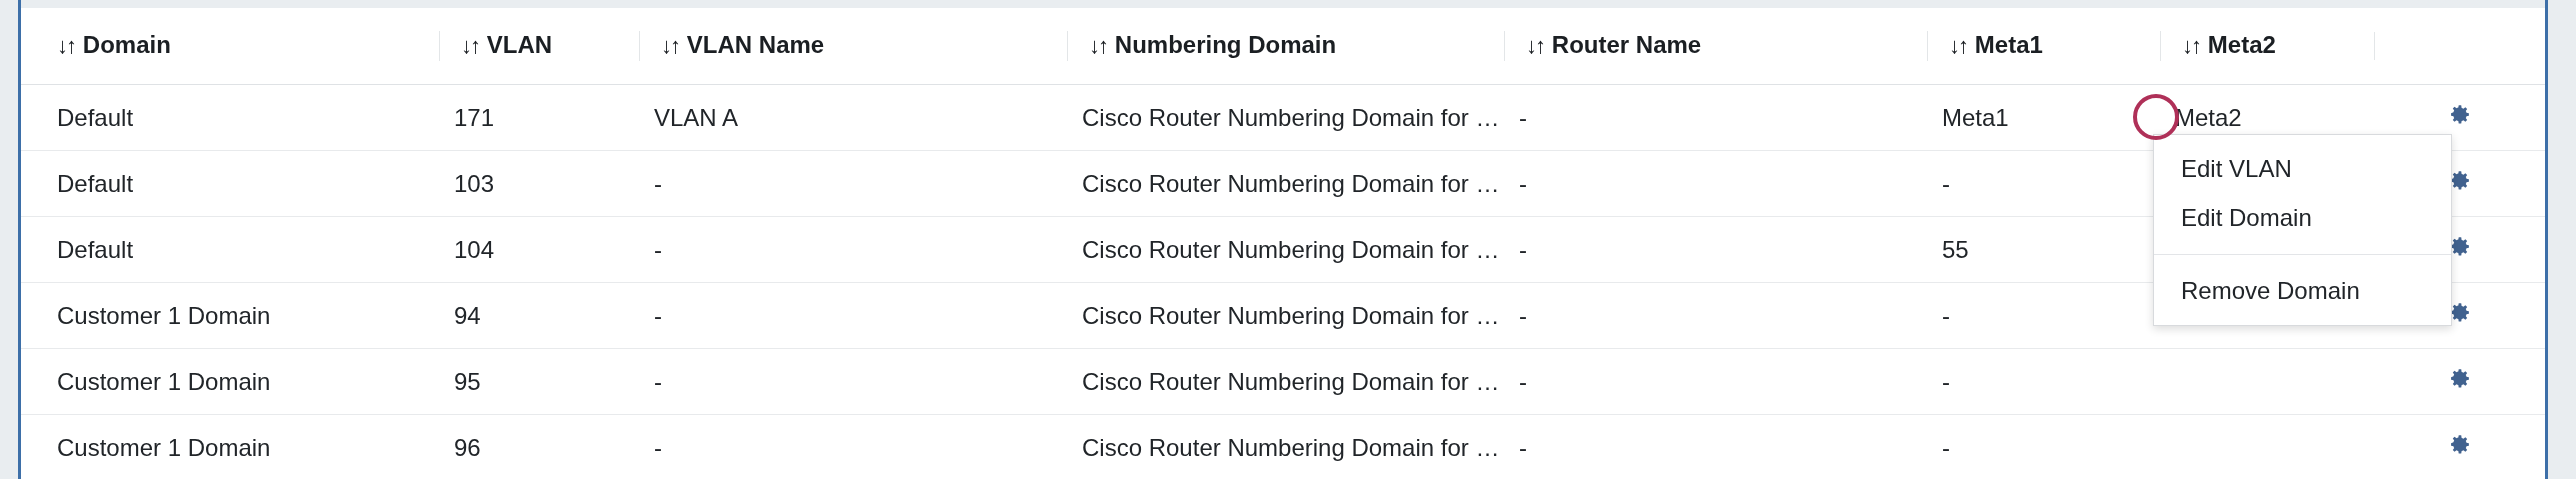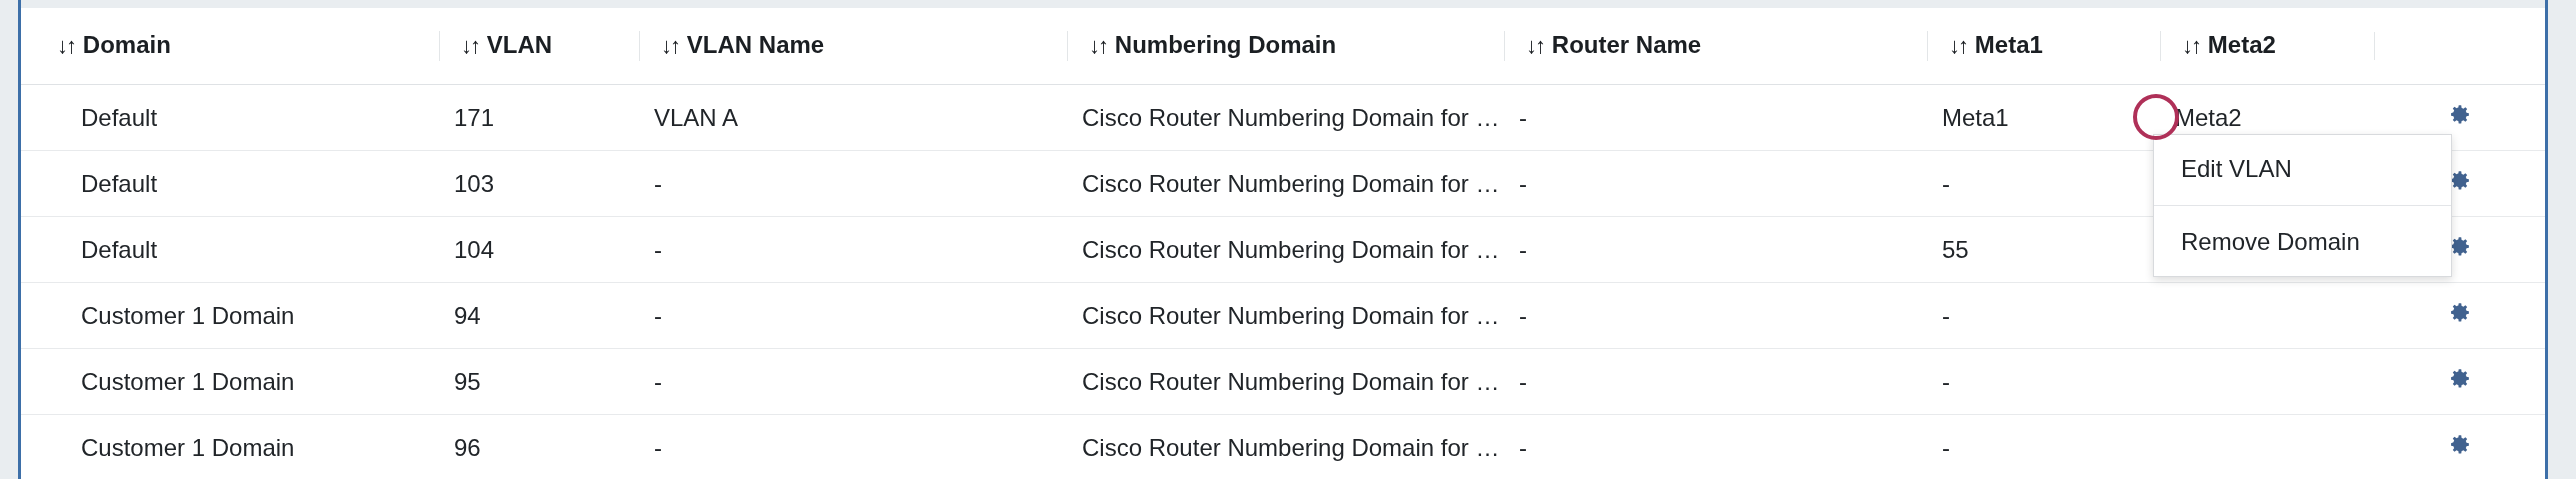--- a/index.html
+++ b/index.html
@@ -85,21 +85,21 @@
     padding: 0;
     vertical-align: middle;
     border-bottom: 1px solid #e8eaec;
     font-size: 24px;
     color: #212529;
     white-space: nowrap;
     overflow: hidden;
     background: #ffffff;
   }
   table.grid tbody td .cellpad { padding-left: 15px; display: block; }
-  table.grid tbody td.first .cellpad { padding-left: 36px; margin-left: 24px; }
+  table.grid tbody td.first .cellpad { padding-left: 36px; }
 
   
   .c-domain   { width: 418px; }
   .c-vlan     { width: 200px; }
   .c-vlanname { width: 428px; }
   .c-numdom   { width: 437px; }
   .c-router   { width: 423px; }
   .c-meta1    { width: 233px; }
   .c-meta2    { width: 214px; }
   .c-actions  { width: 171px; }
@@ -381,20 +381,21 @@
             <td class="actions-cell"><span class="gear"><svg viewBox="0 0 24 24" aria-hidden="true">
                   <path fill="currentColor" d="M12 8.4a3.6 3.6 0 1 0 0 7.2 3.6 3.6 0 0 0 0-7.2zm0 5.4a1.8 1.8 0 1 1 0-3.6 1.8 1.8 0 0 1 0 3.6z"></path>
                   <path fill="currentColor" d="M21 13.2v-2.4l-2.3-.4a6.9 6.9 0 0 0-.7-1.7l1.35-1.9-1.7-1.7-1.9 1.35a6.9 6.9 0 0 0-1.7-.7L13.65 3h-2.4l-.4 2.3c-.6.16-1.17.4-1.7.7L7.25 4.65l-1.7 1.7 1.35 1.9c-.3.53-.54 1.1-.7 1.7L3.9 10.8v2.4l2.3.4c.16.6.4 1.17.7 1.7l-1.35 1.9 1.7 1.7 1.9-1.35c.53.3 1.1.54 1.7.7l.4 2.3h2.4l.4-2.3c.6-.16 1.17-.4 1.7-.7l1.9 1.35 1.7-1.7-1.35-1.9c.3-.53.54-1.1.7-1.7L21 13.2z"></path>
                 </svg></span></td>
           </tr>
         </tbody>
     </table>
 
     <div class="context-menu" id="ctxmenu">
         <div class="mi">Edit VLAN</div>
+        <div class="mi">Edit Domain</div>
         <div class="sep"></div>
         <div class="mi">Remove Domain</div>
       </div>
 
     <div class="annot-circle"></div>
 
   </div>
 </div>
 
 

